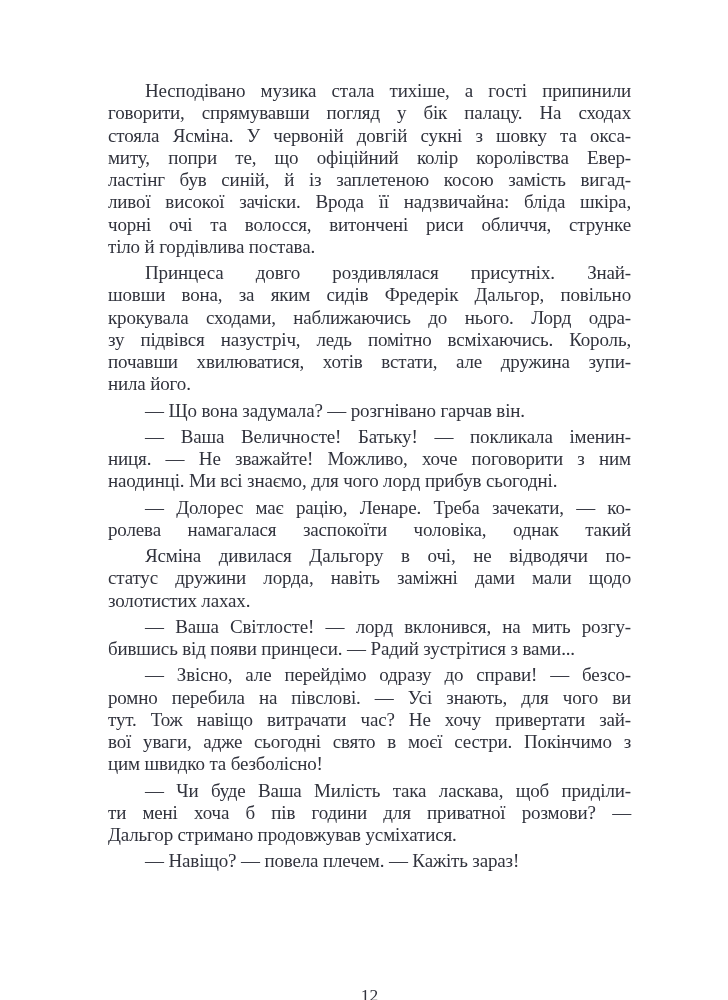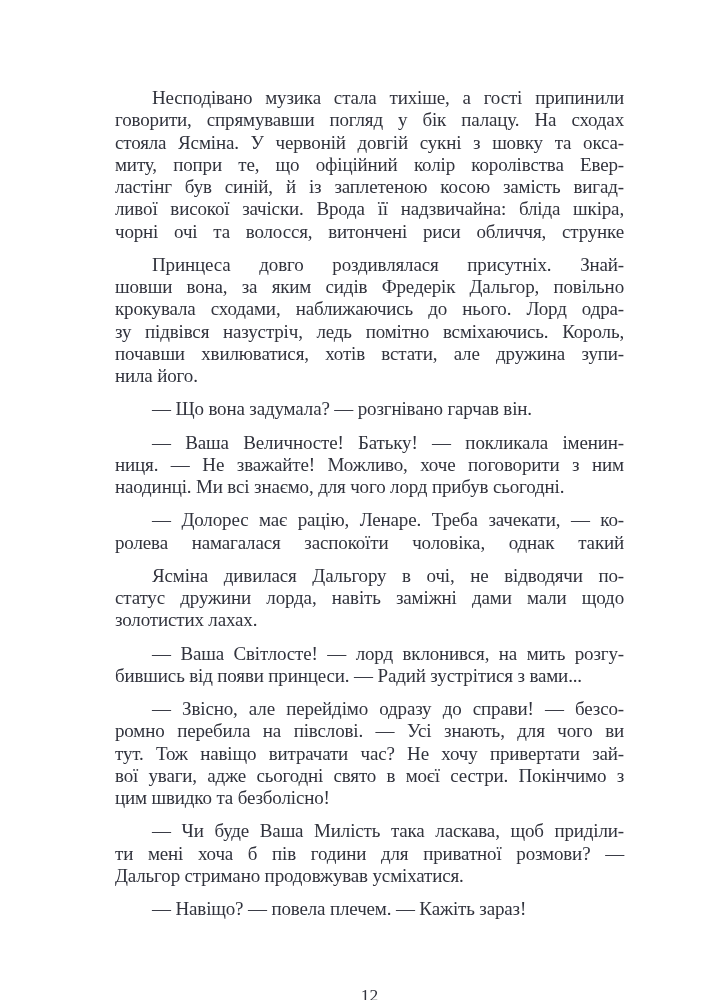--- a/index.html
+++ b/index.html
@@ -21,21 +21,21 @@
     position: absolute;
     left: 104px;
     top: 76px;
     width: 531px;
     font-size: 19px;
     line-height: 22.25px;
     color: #31333d;
     letter-spacing: -0.15px;
   }
   .paragraph {
-    margin: 11px;
+    margin: 4px;
     padding: 0;
   }
   .line {
     text-align: justify;
     text-align-last: justify;
     -moz-text-align-last: justify;
   }
   .line.last {
     text-align-last: auto;
     -moz-text-align-last: auto;
@@ -59,20 +59,21 @@
 <main class="page">
   <section class="text-block">
       <div class="paragraph">
         <div class="line first">Несподівано музика стала тихіше, а гості припинили</div>
         <div class="line">говорити, спрямувавши погляд у бік палацу. На сходах</div>
         <div class="line">стояла Ясміна. У червоній довгій сукні з шовку та окса-</div>
         <div class="line">миту, попри те, що офіційний колір королівства Евер-</div>
         <div class="line">ластінг був синій, й із заплетеною косою замість вигад-</div>
         <div class="line">ливої високої зачіски. Врода її надзвичайна: бліда шкіра,</div>
         <div class="line">чорні очі та волосся, витончені риси обличчя, струнке</div>
+        <div class="line last">тіло й гордівлива постава.</div>
       </div>
       <div class="paragraph">
         <div class="line first">Принцеса довго роздивлялася присутніх. Знай-</div>
         <div class="line">шовши вона, за яким сидів Фредерік Дальгор, повільно</div>
         <div class="line">крокувала сходами, наближаючись до нього. Лорд одра-</div>
         <div class="line">зу підвівся назустріч, ледь помітно всміхаючись. Король,</div>
         <div class="line">почавши хвилюватися, хотів встати, але дружина зупи-</div>
         <div class="line last">нила його.</div>
       </div>
       <div class="paragraph">

